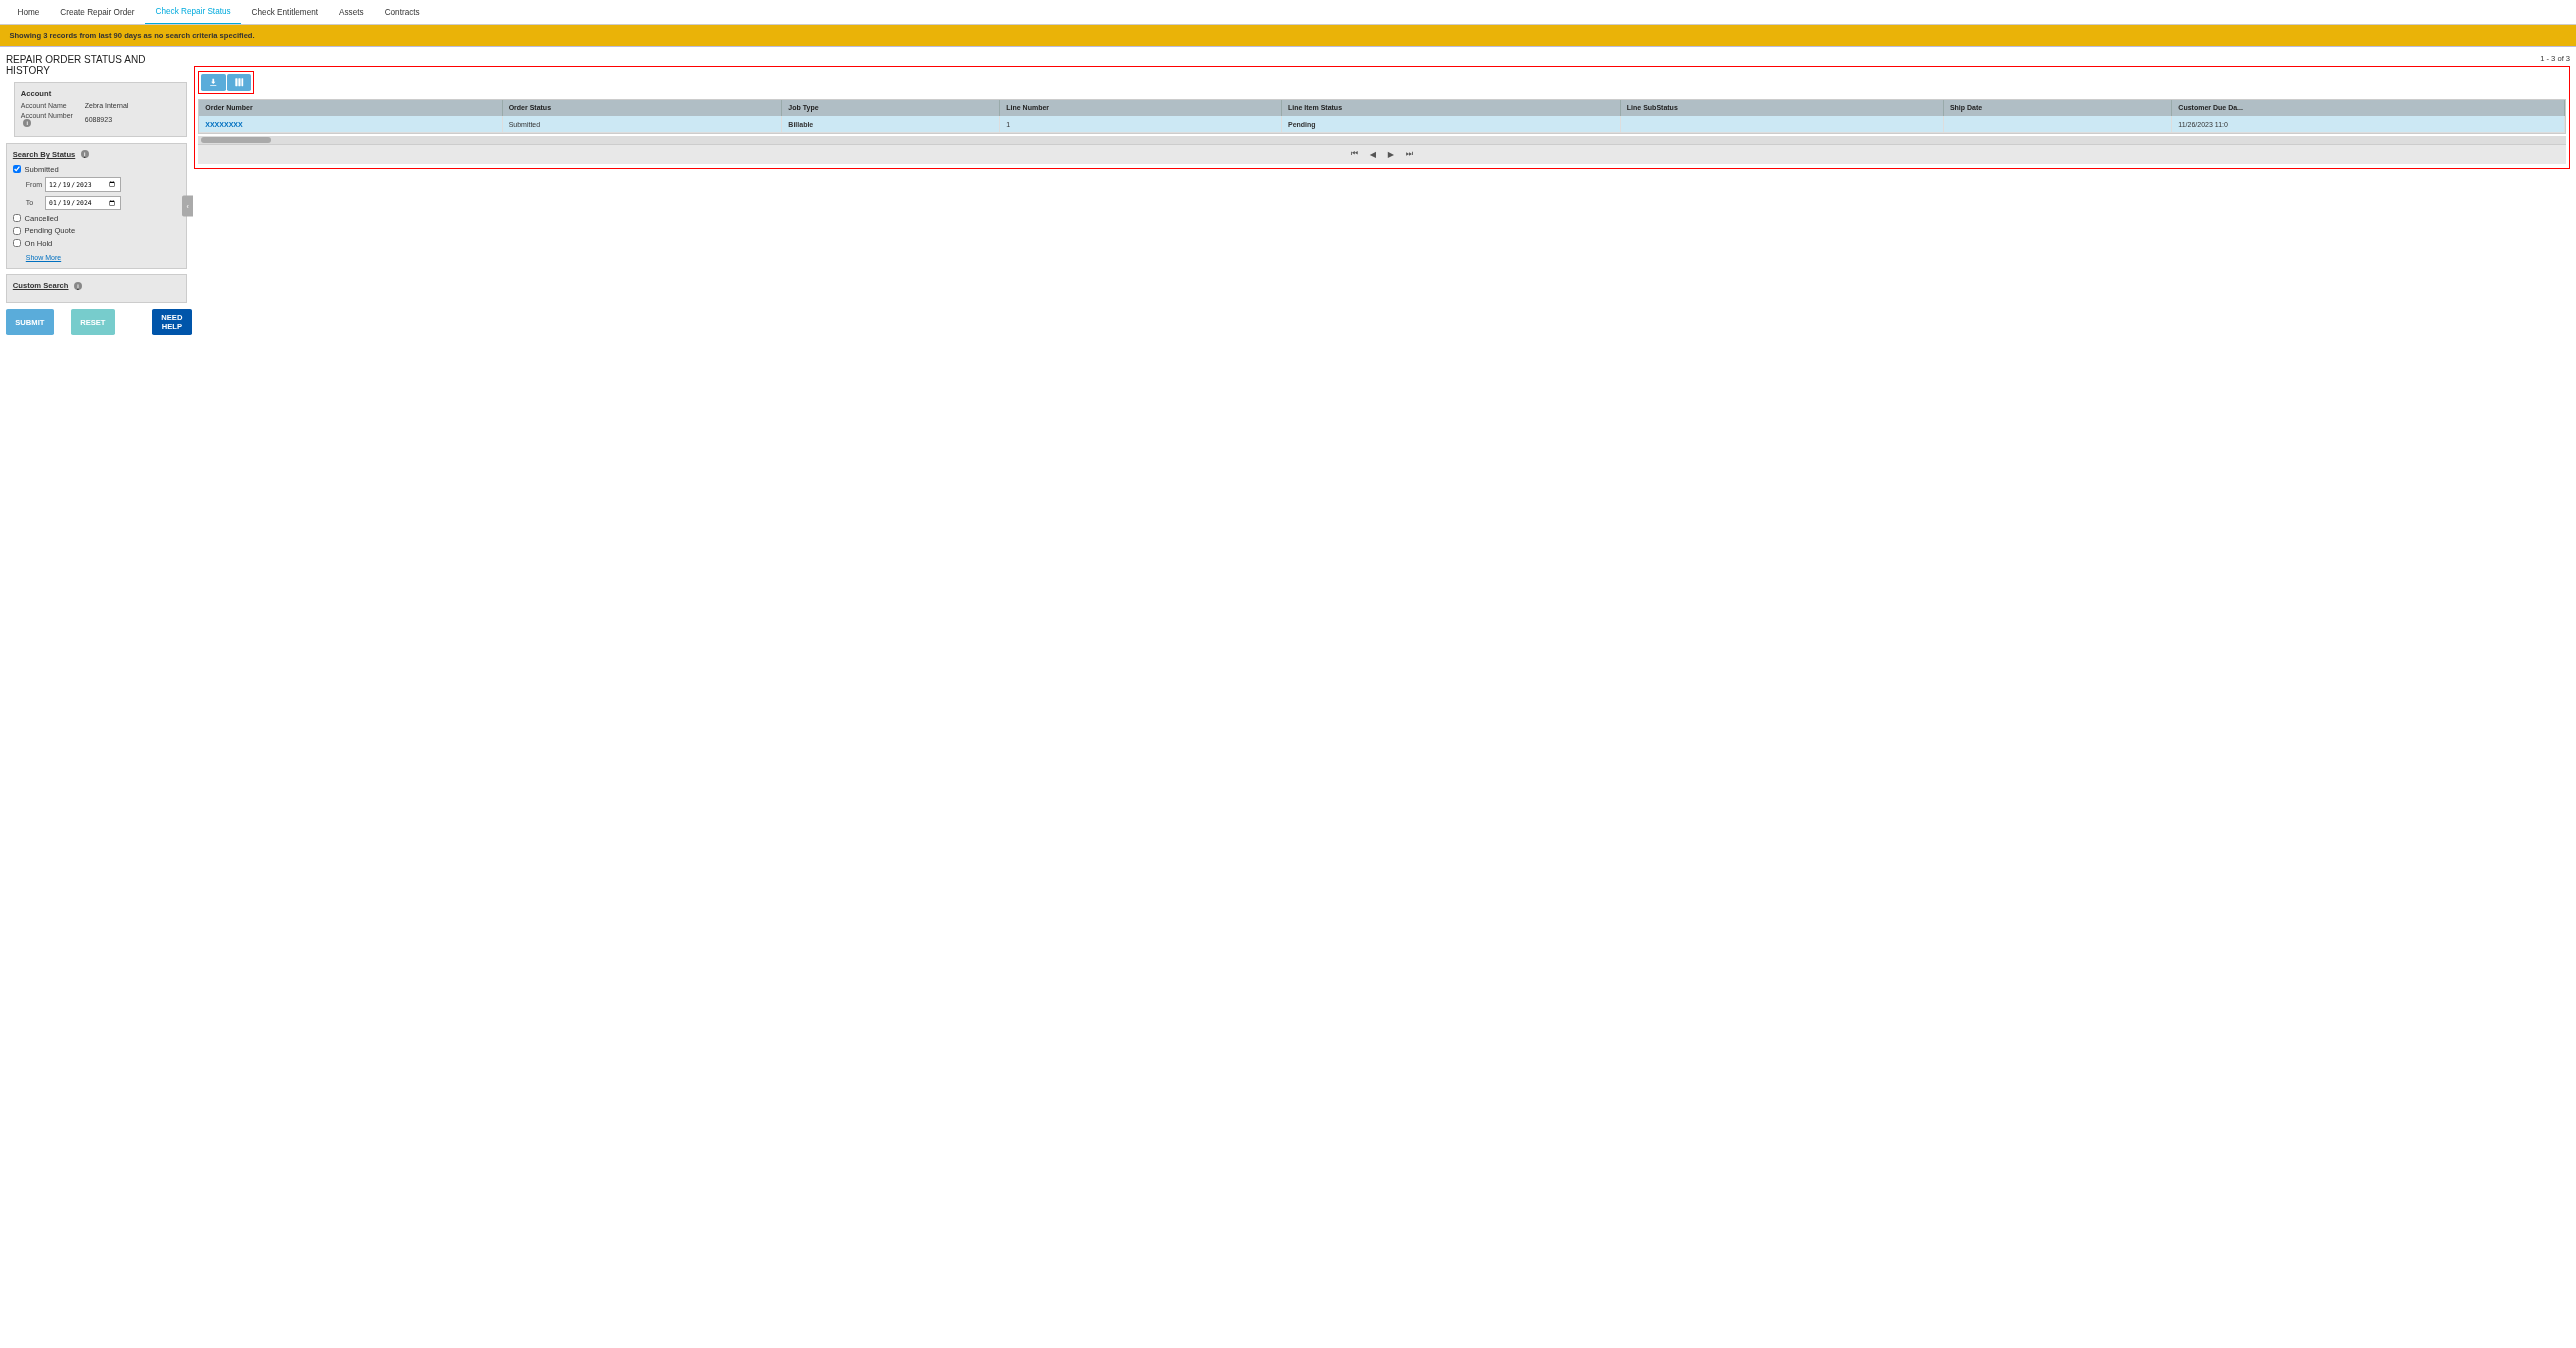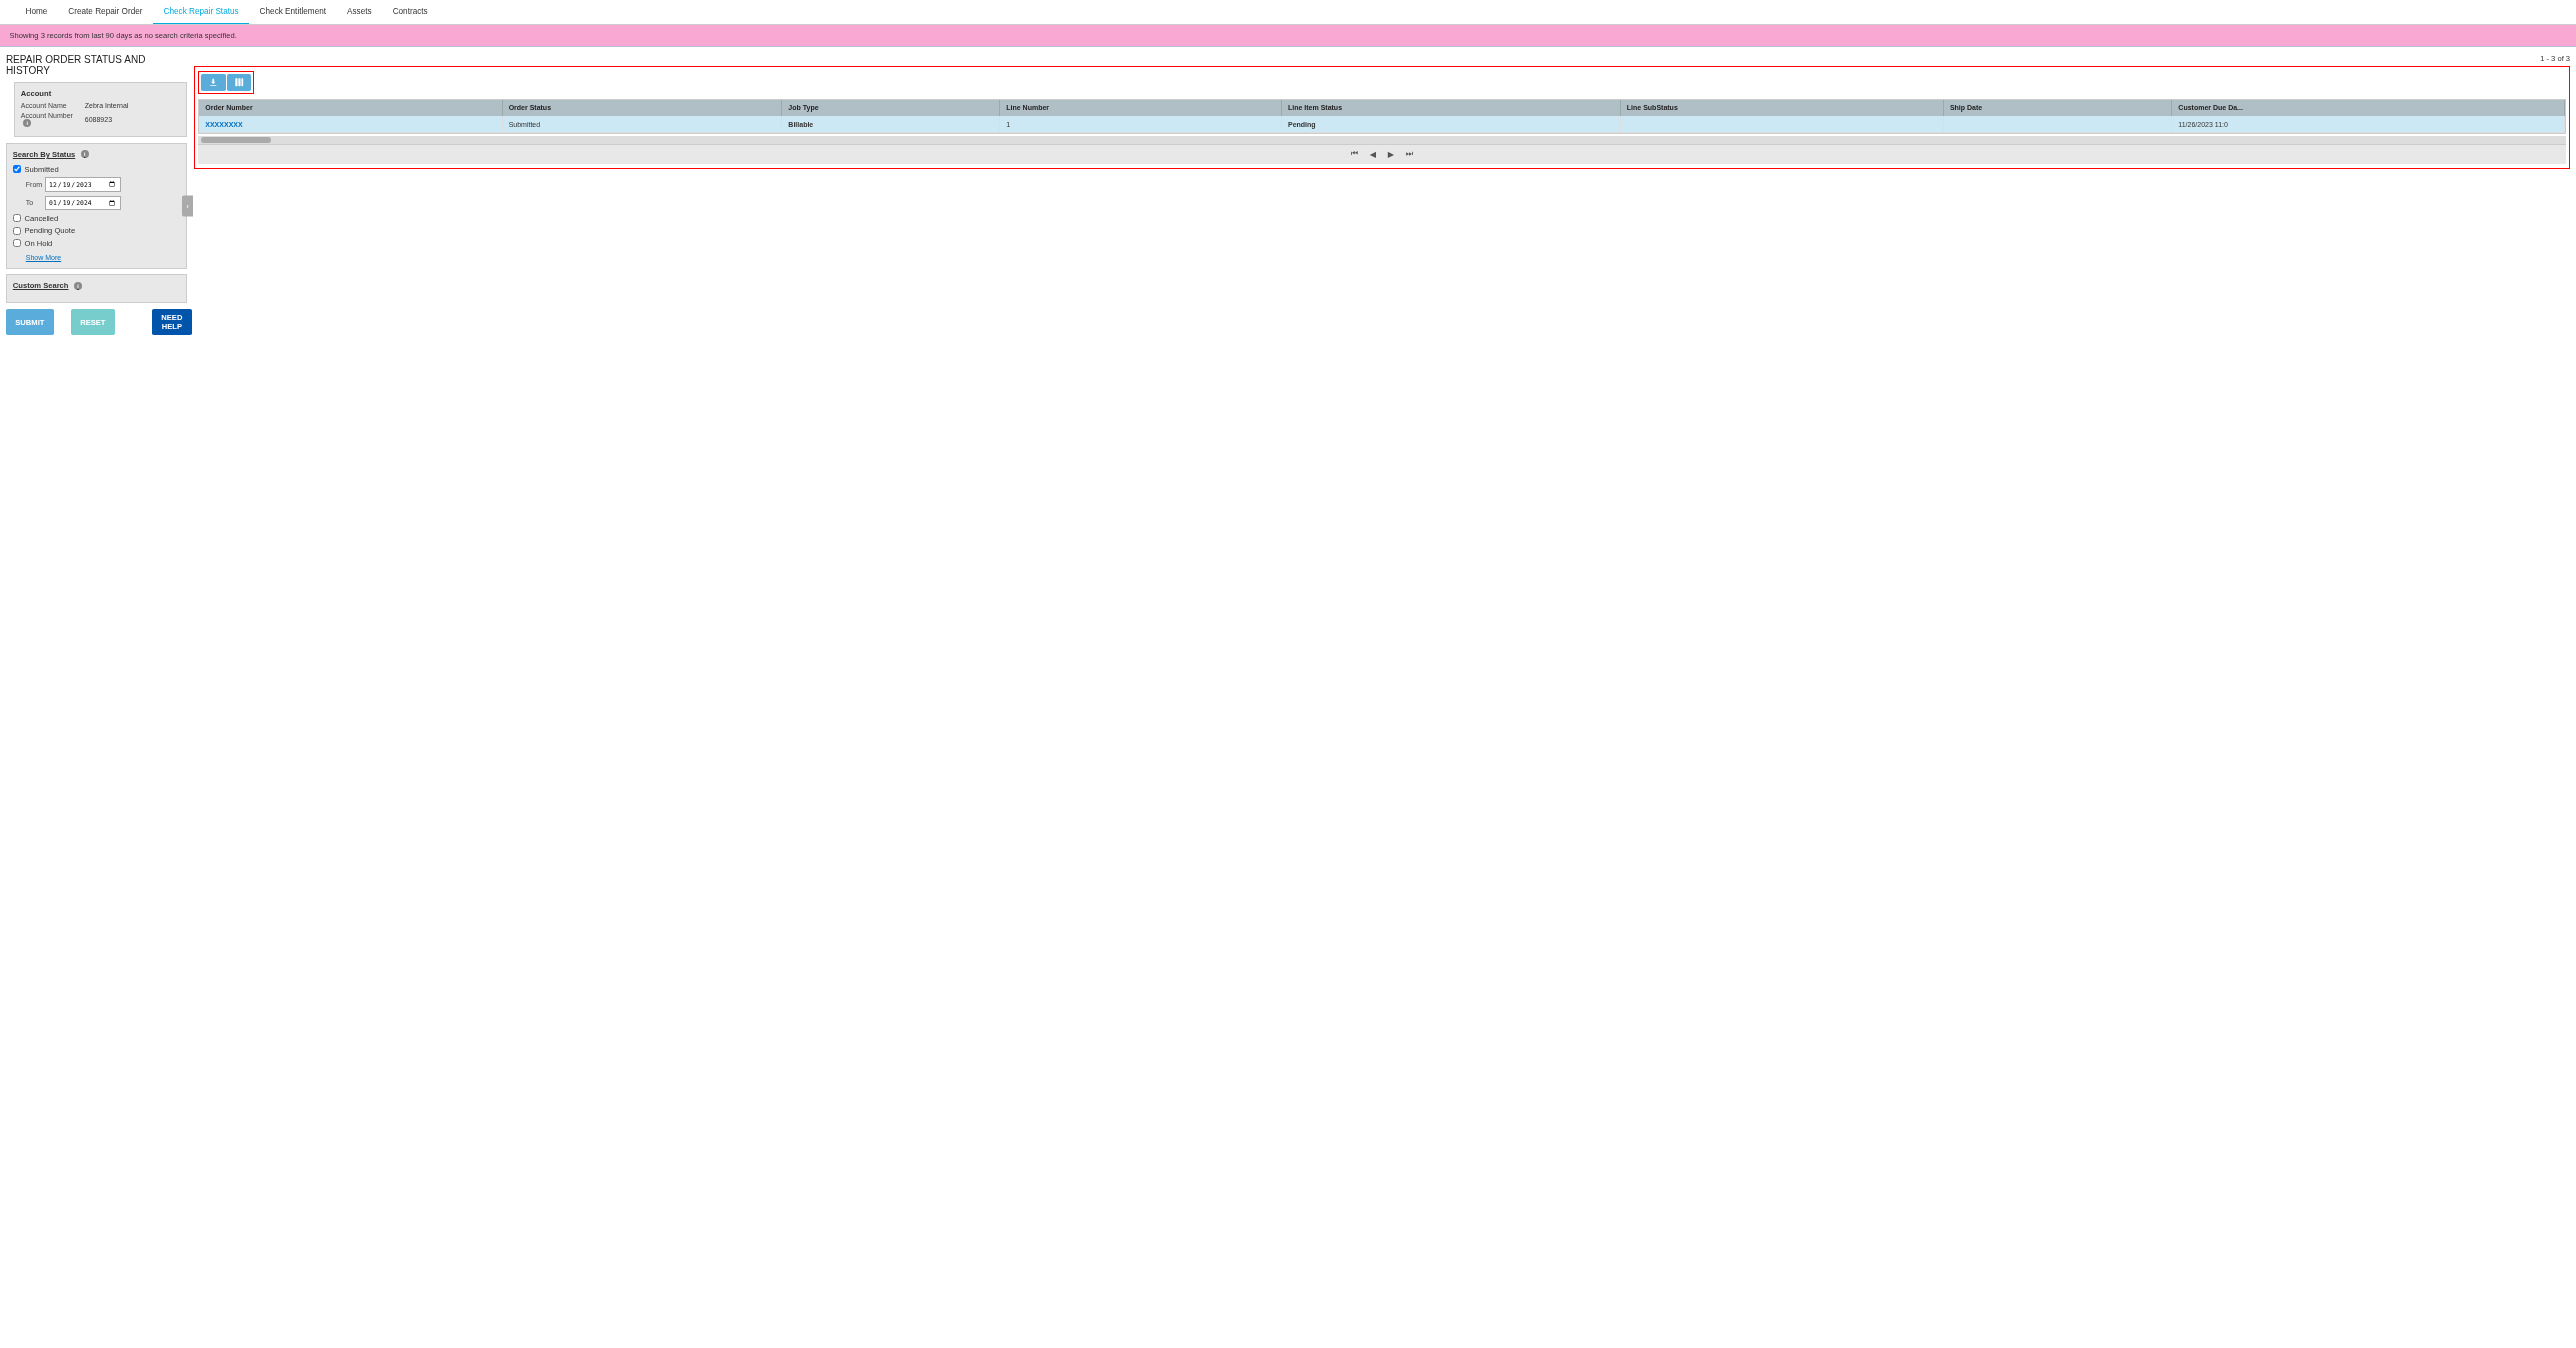--- a/index.html
+++ b/index.html
@@ -1,48 +1,48 @@
 <!DOCTYPE html>
 <html style="font-size:9.4px"><head>
   <meta charset="utf-8">
   <style>
     * { box-sizing: border-box; margin: 0; padding: 0; }
     body { font-family: Arial, sans-serif; font-size: 7.6px; background: #fff; color: #333; }
 
     
     .top-nav {
       display: flex;
-      align-items: flex-start;
+      align-items: center;
       border-bottom: 1.2px solid #ccc;
       background: #fff;
-      padding: 0 15px;
+      padding: 0 7px;
     }
     .top-nav a {
       display: inline-block;
       padding: 7px 10.5px;
       text-decoration: none;
       color: #333;
       font-size: 8.2px;
       font-weight: normal;
       white-space: nowrap;
     }
     .top-nav a.active {
       color: #00aadd;
       border-bottom: 1.8px solid #00aadd;
       font-weight: normal;
     }
 
     
     .info-banner {
-      background: #f9a8d4;
+      background: #eab308;
       border-bottom: 0.6px solid #bbd;
       padding: 5.9px 9.4px;
       font-size: 7.6px;
       color: #333;
-      font-weight: normal;
+      font-weight: bold;
     }
 
     
     .main-layout {
       display: flex;
       padding: 7px 5.9px;
       gap: 7px;
     }
 
     

